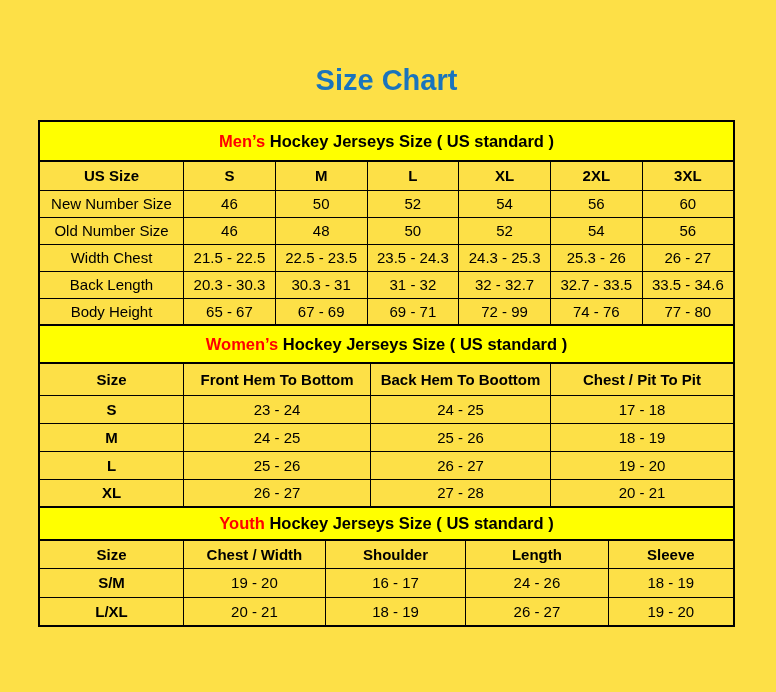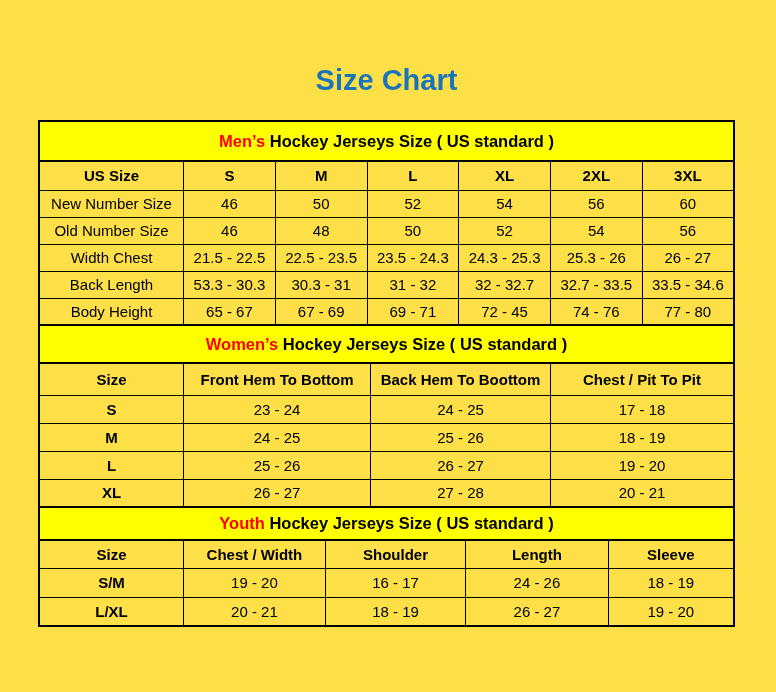--- a/index.html
+++ b/index.html
@@ -125,33 +125,33 @@
         <td>Width Chest</td>
         <td>21.5 - 22.5</td>
         <td>22.5 - 23.5</td>
         <td>23.5 - 24.3</td>
         <td>24.3 - 25.3</td>
         <td>25.3 - 26</td>
         <td>26 - 27</td>
       </tr>
       <tr class="row-m">
         <td>Back Length</td>
-        <td>53.3 - 30.3</td>
+        <td>20.3 - 30.3</td>
         <td>30.3 - 31</td>
         <td>31 - 32</td>
         <td>32 - 32.7</td>
         <td>32.7 - 33.5</td>
         <td>33.5 - 34.6</td>
       </tr>
       <tr class="row-m">
         <td>Body Height</td>
         <td>65 - 67</td>
         <td>67 - 69</td>
         <td>69 - 71</td>
-        <td>72 - 45</td>
+        <td>72 - 99</td>
         <td>74 - 76</td>
         <td>77 - 80</td>
       </tr>
     </tbody>
       </table>
 
     <table class="size-table">
       <colgroup>
         <col style="width:20.8%">
           <col style="width:26.9%">

